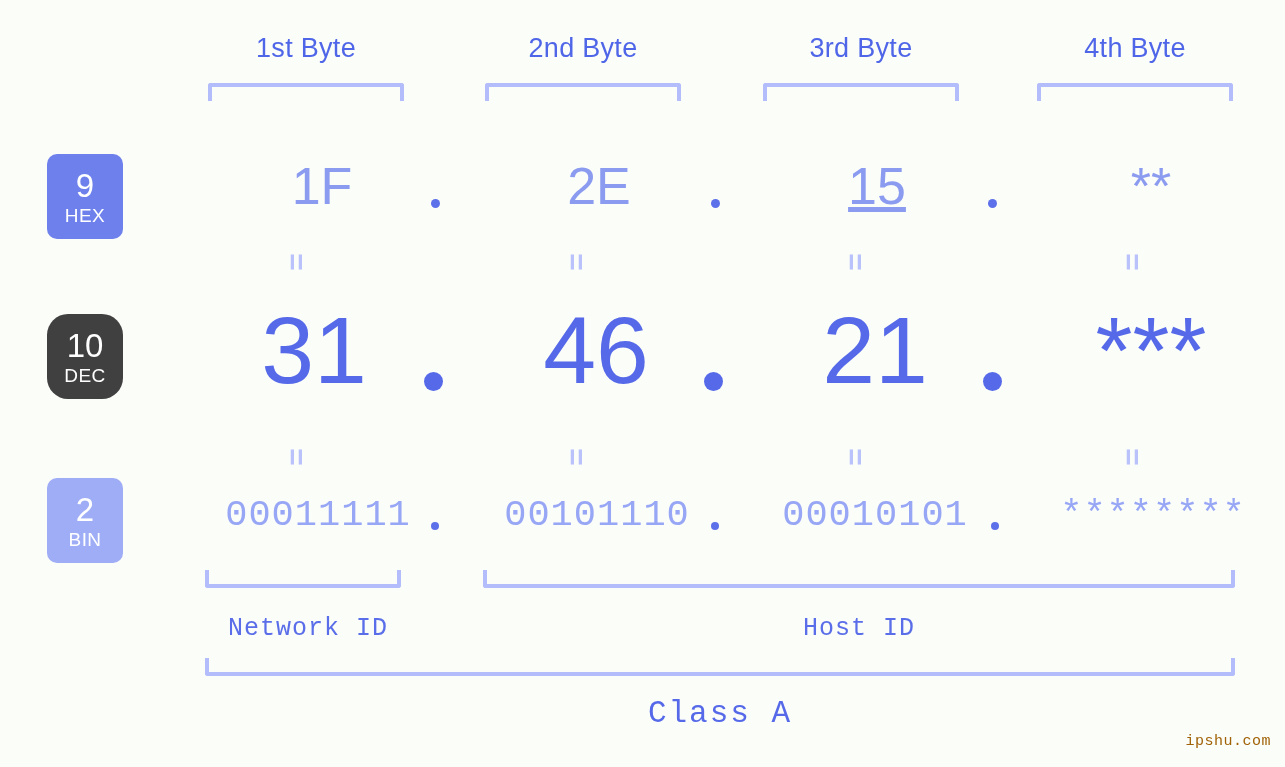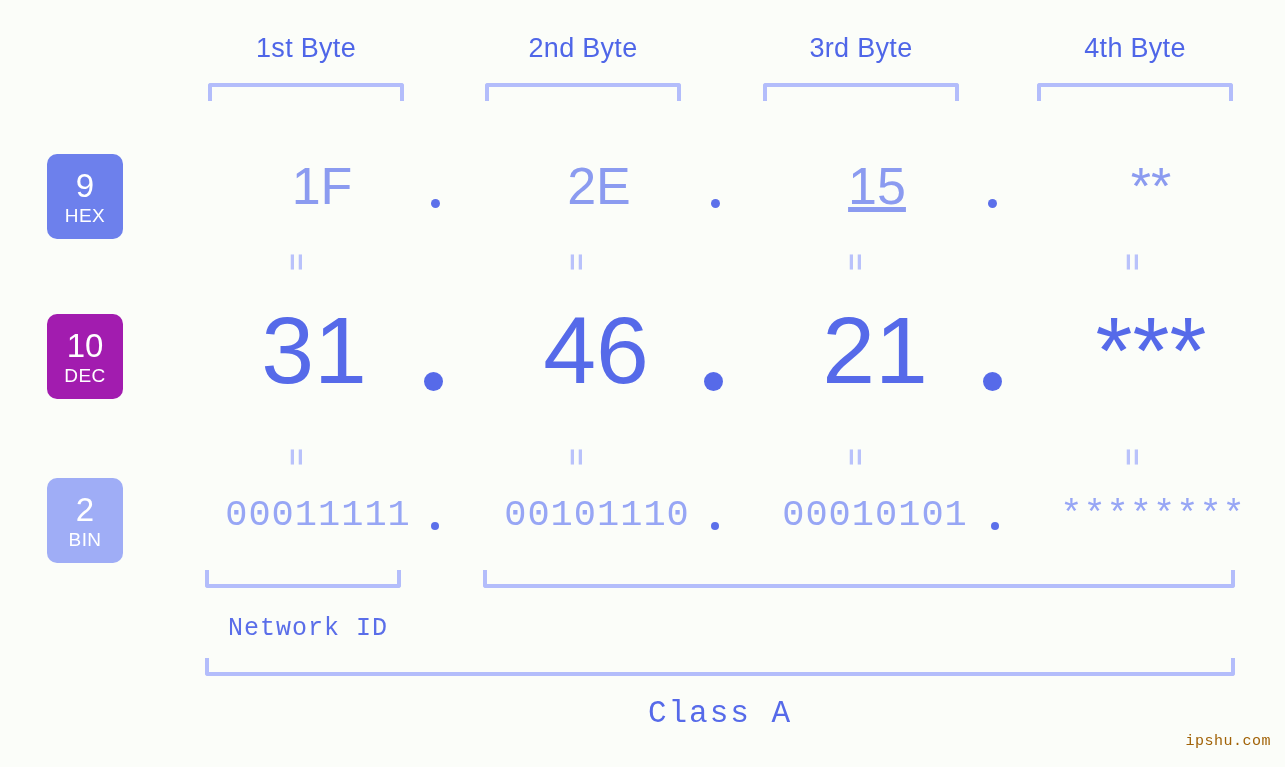--- a/index.html
+++ b/index.html
@@ -69,21 +69,21 @@
     font-weight: 400;
     letter-spacing: 0px;
   }
   .badge .name {
     font-size: 19px;
     font-weight: 400;
     margin-top: 4px;
     letter-spacing: 0.4px;
   }
   .badge-hex { top: 154px; height: 85px; background: #6d80ec; }
-  .badge-dec { top: 314px; height: 85px; background: #a21caf; }
+  .badge-dec { top: 314px; height: 85px; background: #404040; border-radius: 21px; }
   .badge-bin { top: 478px; height: 85px; background: #9fadf6; }
 
   
   .val {
     position: absolute;
     text-align: center;
     white-space: nowrap;
     line-height: 1;
     margin-left: 16px;
   }
@@ -227,19 +227,20 @@
     <div class="val" style="left:1037px;width:200px;">********</div>
     <div class="dot dot-bin" style="left:431px;"></div>
     <div class="dot dot-bin" style="left:711px;"></div>
     <div class="dot dot-bin" style="left:991px;"></div>
   </div>
 
   <div class="bracket bracket-bottom" style="left:205px;top:570px;width:196px;"></div>
   <div class="bracket bracket-bottom" style="left:483px;top:570px;width:752px;"></div>
 
   <div class="id-label" style="left:210px;top:614px;width:196px;">Network ID</div>
+  <div class="id-label" style="left:483px;top:614px;width:752px;">Host ID</div>
 
   <div class="bracket bracket-bottom" style="left:205px;top:658px;width:1030px;"></div>
   <div class="class-label" style="left:205px;top:696px;width:1030px;">Class A</div>
 
   <div class="watermark">ipshu.com</div>
 
 </div>
 
 </body></html>

